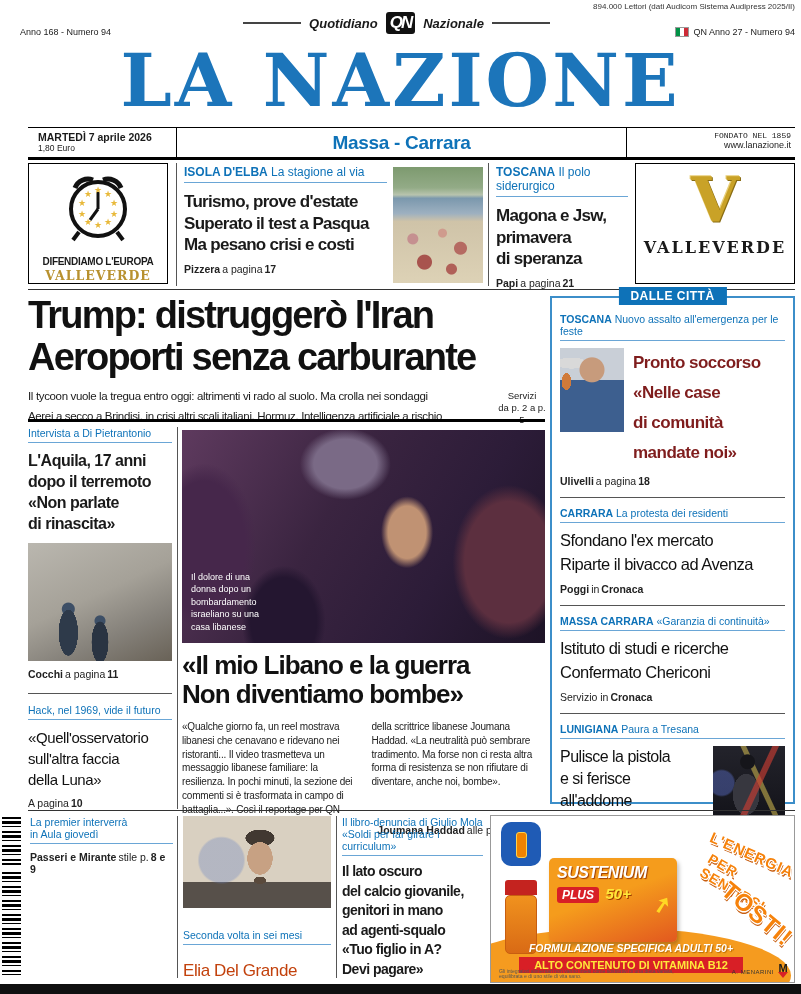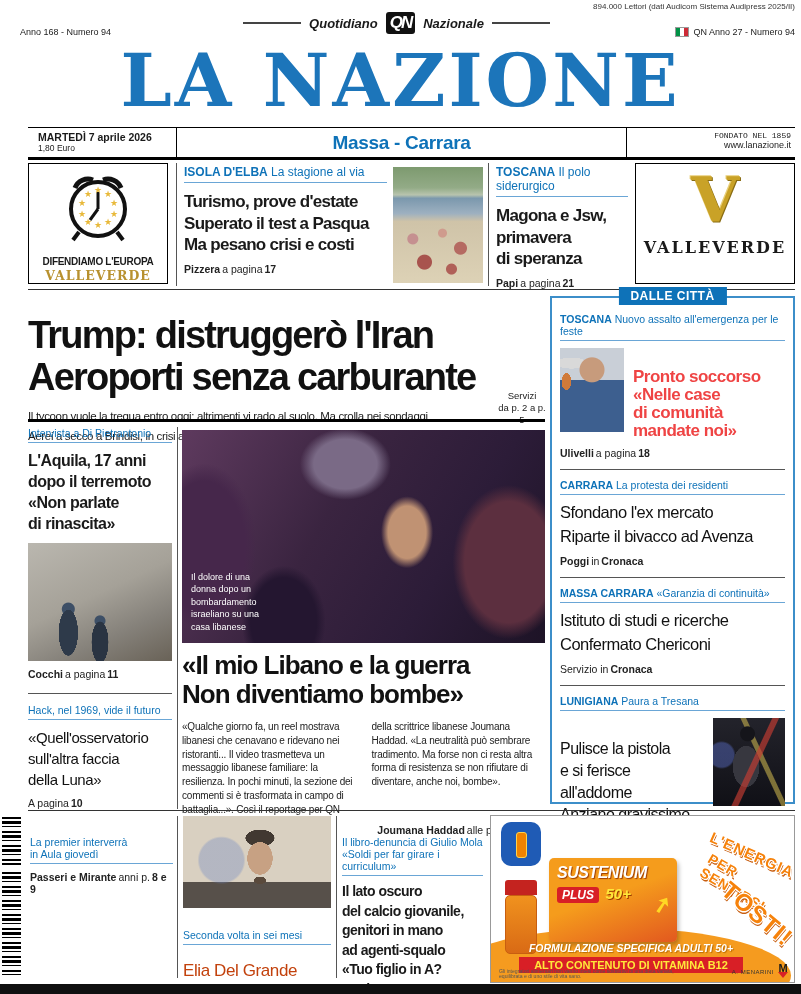--- a/index.html
+++ b/index.html
@@ -1,19 +1,19 @@
 <!DOCTYPE html>
 <html><head>
 <meta charset="utf-8">
 <style>
   html,body{margin:0;padding:0;background:#e8e8e8;}
   #page{position:relative;width:801px;height:994px;background:#fff;margin:0 auto;
         font-family:"Liberation Sans",sans-serif;color:#1a1a1a;overflow:hidden;}
   .abs{position:absolute;}
-  .pre{white-space:pre-line;margin-top:20px;}
+  .pre{white-space:pre-line;}
   
   #readers{top:2px;right:6px;font-size:8px;color:#333;}
   #brand{top:12px;left:0;right:8px;display:flex;justify-content:center;align-items:center;gap:8px;}
   .brand-rule{width:58px;height:2px;background:#444;}
   .brand-txt{font-size:13px;font-weight:bold;font-style:italic;}
   .qn-logo{font-size:17px;font-weight:bold;font-style:italic;letter-spacing:-2px;background:#111;color:#fff;padding:1px 4px;border-radius:3px;}
   #issue-left{top:27px;left:20px;font-size:9px;color:#222;}
   #issue-right{top:27px;right:6px;font-size:9px;color:#222;display:flex;align-items:center;gap:4px;}
   .flag{display:inline-flex;border:1px solid #999;height:8px;}
   .flag i{display:block;width:4px;height:8px;}
@@ -104,21 +104,21 @@
     font-size:12px;font-weight:bold;letter-spacing:0.5px;padding:2px 12px;white-space:nowrap;}
   .csec{padding:0 8px;}
   #citybox .first{padding-top:15px;}
   .csec .row{display:flex;gap:9px;margin-top:7px;}
   #ph-doctor{width:64px;height:84px;flex:0 0 64px;
     background:
       radial-gradient(circle 13px at 50% 26%,#c79b7c 0 12px,transparent 13px),
       radial-gradient(ellipse 26px 9px at 18% 18%,#d9d9d9 0 60%,transparent 61%),
       radial-gradient(ellipse 8px 14px at 10% 40%,#d07a3a 0 60%,transparent 61%),
       linear-gradient(#c9cfd7 0 38%,#3d5f8f 38% 100%);}
-  .csec .ttl{font-size:17px;line-height:18px;font-weight:bold;letter-spacing:-0.5px;color:#ef4444;}
+  .csec .ttl{font-size:17px;line-height:30px;font-weight:bold;letter-spacing:-0.5px;color:#7f1d1d;}
   .csec .ttl-lt{font-size:16.5px;line-height:23.5px;font-weight:normal;letter-spacing:-0.5px;color:#111;margin-top:6px;}
   .csec .hr{border-top:1px solid #555;margin:10px 0 9px;}
   #ph-night{width:72px;height:88px;flex:0 0 72px;
     background:
       radial-gradient(circle 8px at 48% 18%,#15151a 0 7px,transparent 8px),
       linear-gradient(115deg,transparent 52%,rgba(200,60,50,.65) 53% 58%,transparent 59%),
       linear-gradient(65deg,transparent 60%,rgba(214,190,80,.55) 61% 65%,transparent 66%),
       radial-gradient(ellipse 22px 34px at 46% 55%,#37373f 0 60%,transparent 61%),
       radial-gradient(circle 14px at 12% 42%,rgba(90,110,200,.45) 0 12px,transparent 14px),
       linear-gradient(#23232b,#101016);}
@@ -399,21 +399,21 @@
 
   <div id="hr-bottom" class="abs"></div>
 
   <div id="barcode1" class="abs bar"></div>
   <div id="barcode2" class="abs bar"></div>
 
   <div id="b-pol" class="abs">
     <div class="kick kick-s pre">La premier interverrà
 in Aula giovedì</div>
     <div class="by">
-      <b>Passeri e Mirante</b><span>anni p.</span><b>8 e 9</b>
+      <b>Passeri e Mirante</b><span>stile p.</span><b>8 e 9</b>
     </div>
   </div>
   <div id="vl-b1" class="abs vline"></div>
 
   <div id="b-fug" class="abs">
     <div id="ph-elia"></div>
     <div class="kick kick-s">Seconda volta in sei mesi</div>
     <div class="ttl-lt pre">Elia Del Grande
 di nuovo in fuga</div>
     <div class="by">

